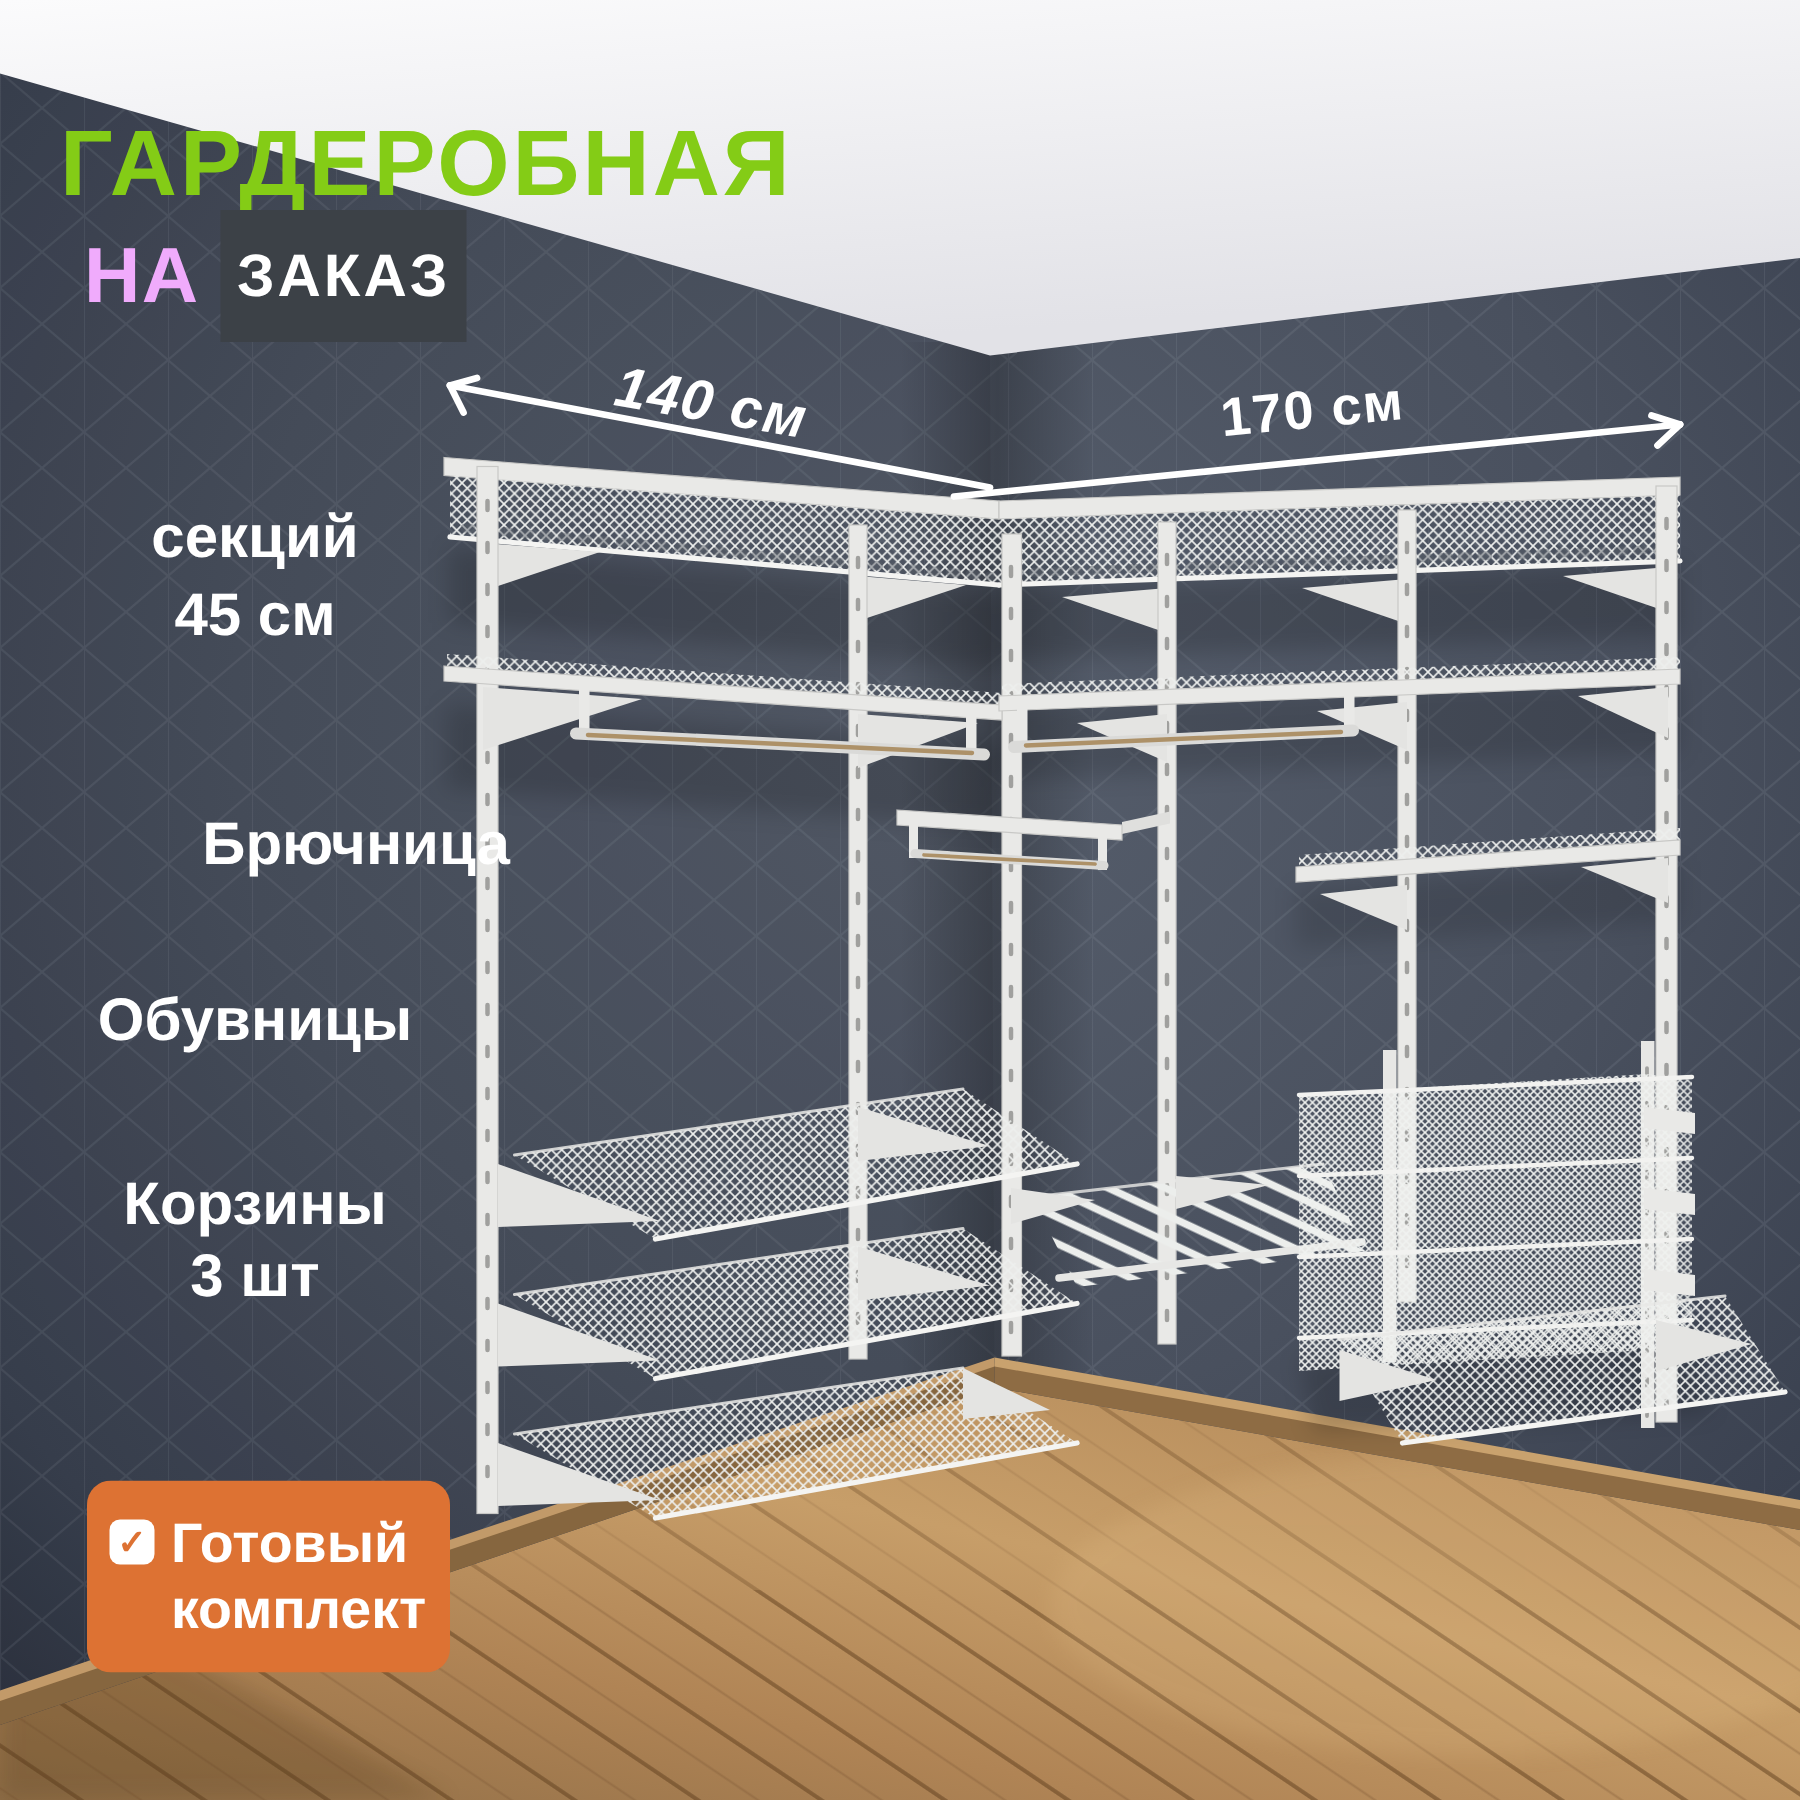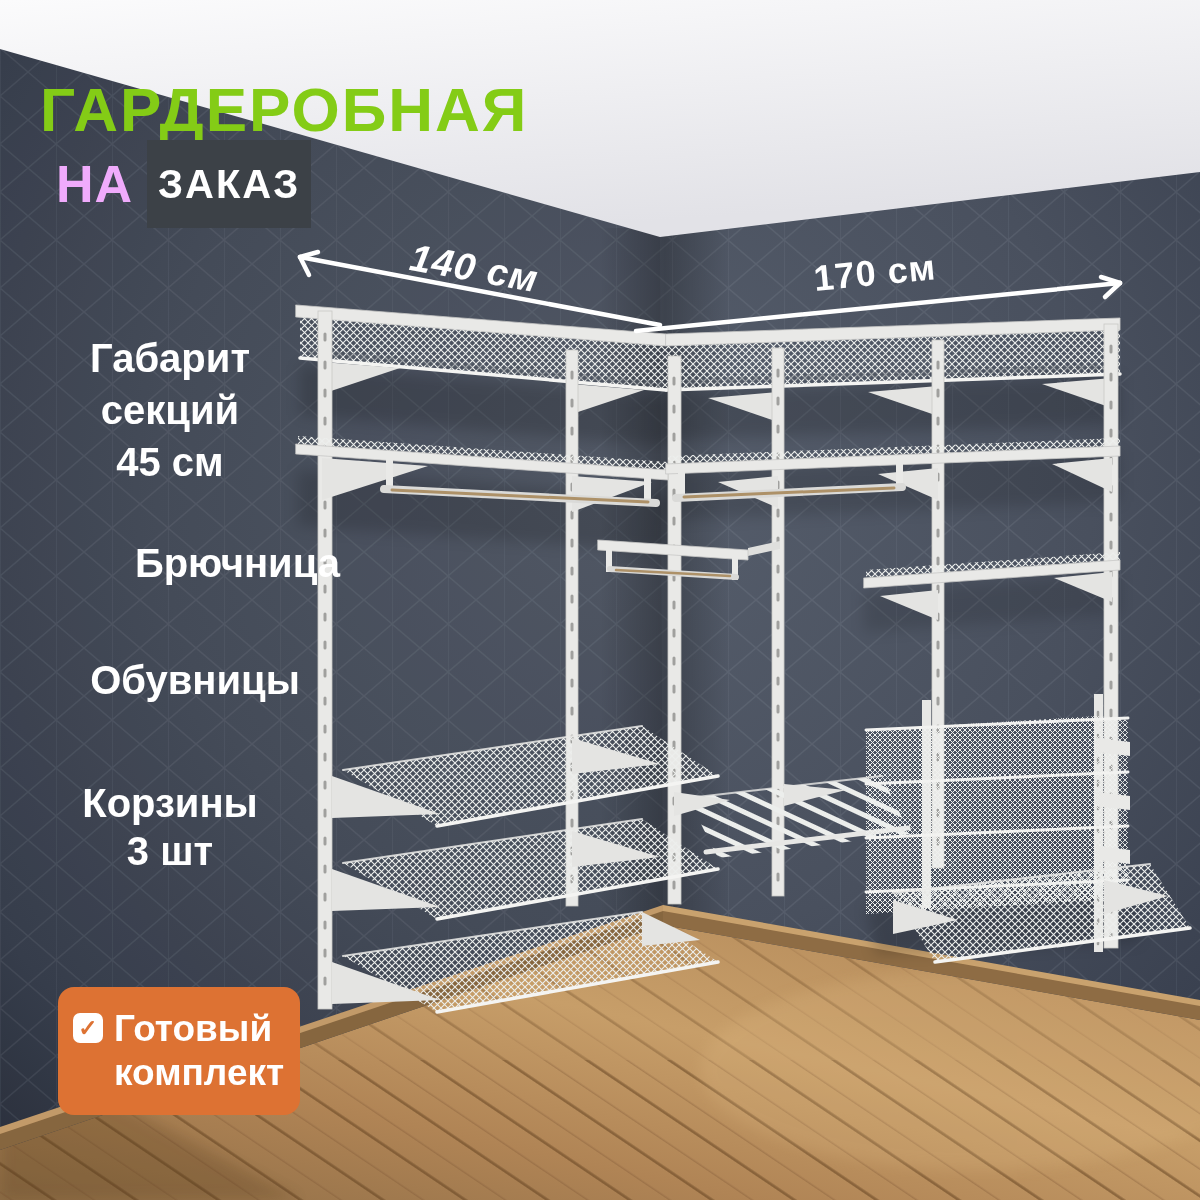--- a/index.html
+++ b/index.html
@@ -263,28 +263,27 @@
 </svg>
 
   <div class="overlay title">ГАРДЕРОБНАЯ</div>
 
   <div class="overlay subtitle-row">
     <span class="subtitle-prefix">НА</span>
     <span class="subtitle-box">ЗАКАЗ</span>
   </div>
 
   <div class="overlay feature f1" style="top:332px;">
-    <div>Габарит</div>
     <div>секций</div>
     <div>45 см</div>
   </div>
   <div class="overlay feature f2" style="top:537px;text-align:right;">
     <div>Брючница</div>
   </div>
-  <div class="overlay feature f3" style="top:654px;padding-left:25px;">
+  <div class="overlay feature f3" style="top:654px;">
     <div>Обувницы</div>
   </div>
   <div class="overlay feature f4" style="top:779px;">
     <div>Корзины</div>
     <div>3 шт</div>
   </div>
 
   <div class="overlay badge">
     <span class="cb">✓</span>
     <div class="line">Готовый</div>

